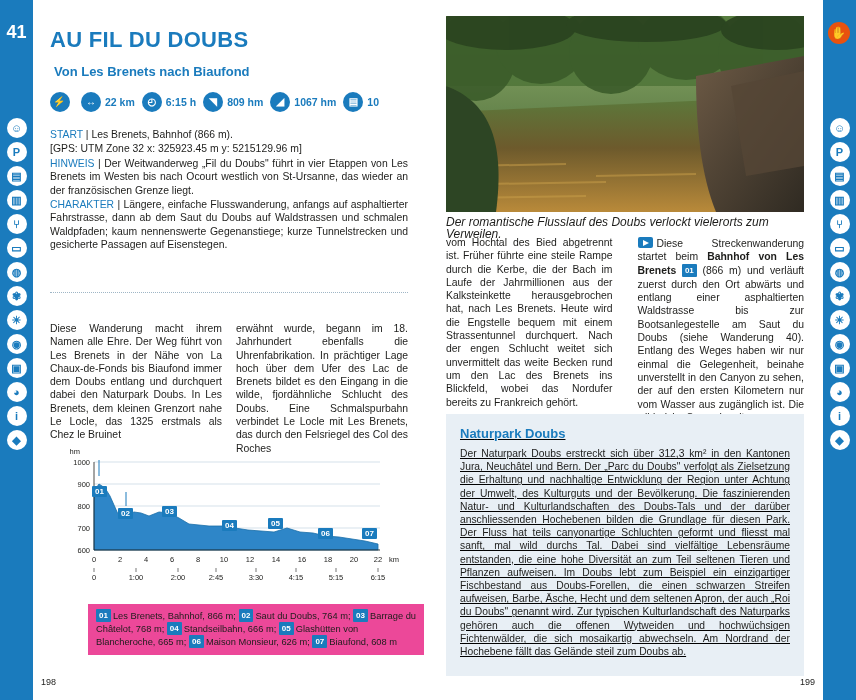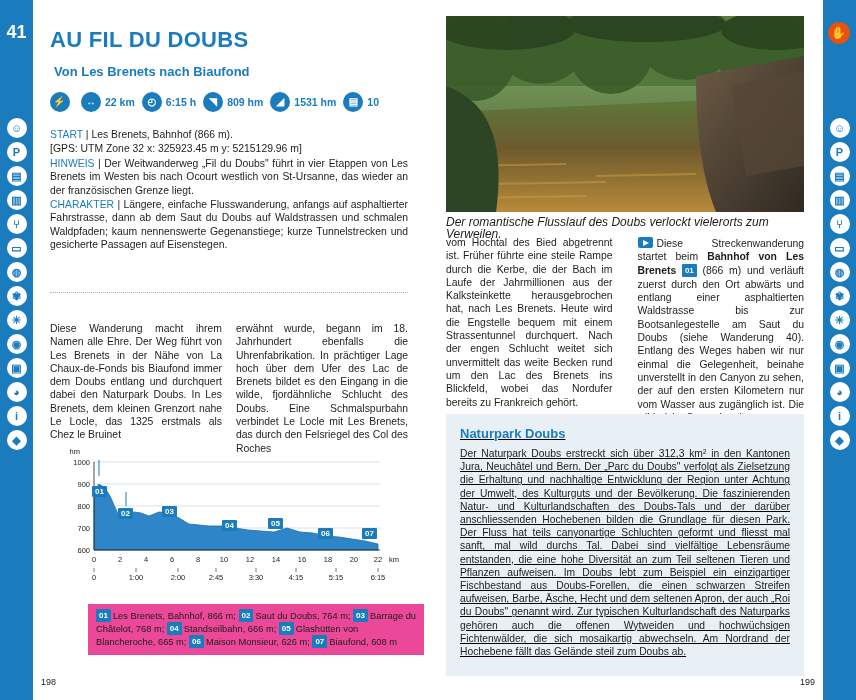--- a/index.html
+++ b/index.html
@@ -374,21 +374,21 @@
         <div class="fact">
           <span class="fact-icon">◴</span>
           <span>6:15 h</span>
         </div>
         <div class="fact">
           <span class="fact-icon">◥</span>
           <span>809 hm</span>
         </div>
         <div class="fact">
           <span class="fact-icon">◢</span>
-          <span>1531 hm</span>
+          <span>1067 hm</span>
         </div>
         <div class="fact">
           <span class="fact-icon">▤</span>
           <span>10</span>
         </div>
       </div>
 
       <div class="info">
         <p>
           <span class="kw">START</span>

